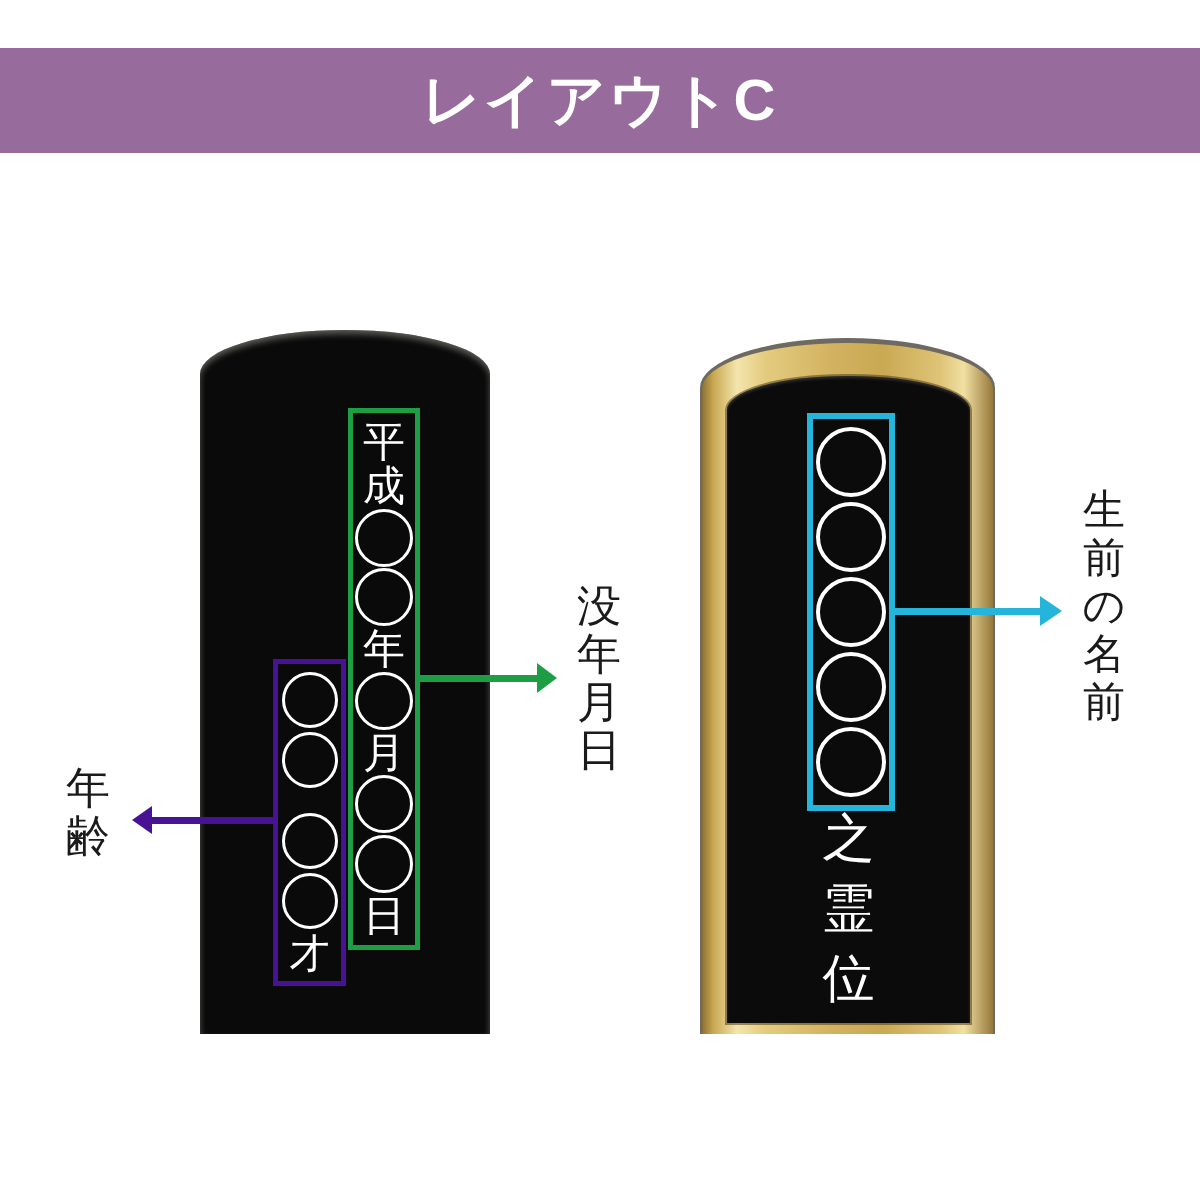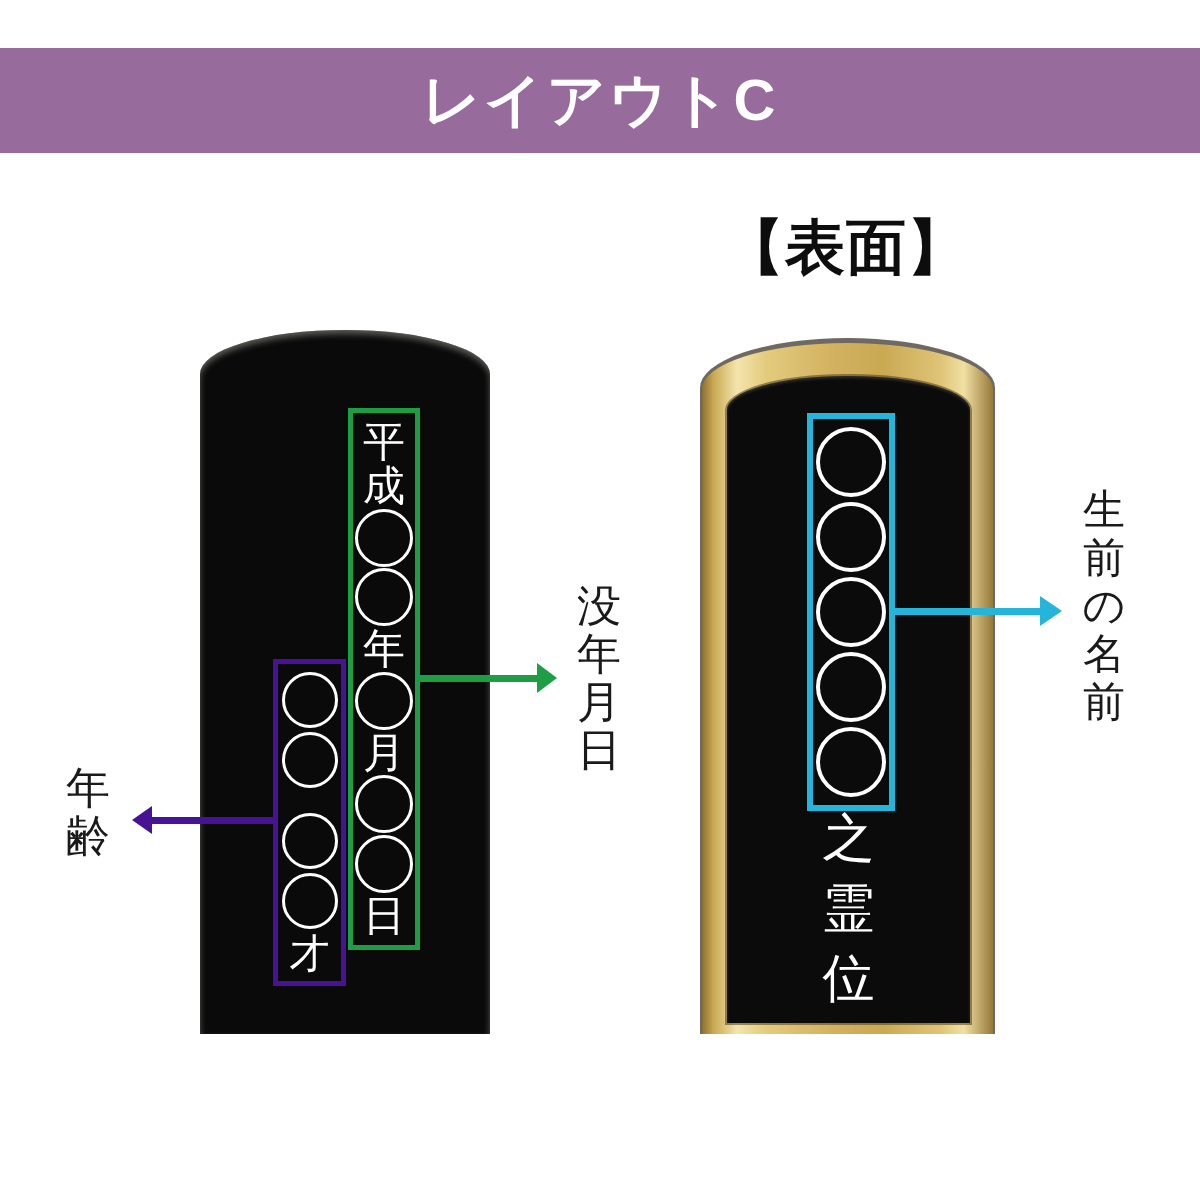--- a/index.html
+++ b/index.html
@@ -112,21 +112,20 @@
 </style>
 </head>
 <body>
 
 <div class="stage">
 
   <header class="banner">
     <h1>レイアウトC</h1>
   </header>
 
-  <div class="side-label front">【表面】</div>
 
   <div class="tablet-back">
     <div class="obox green-box">
       <div class="vcol date-col">
           <span class="ch">平</span>
           <span class="ch">成</span>
           <span class="circle"></span>
           <span class="circle"></span>
           <span class="ch">年</span>
           <span class="circle"></span>

